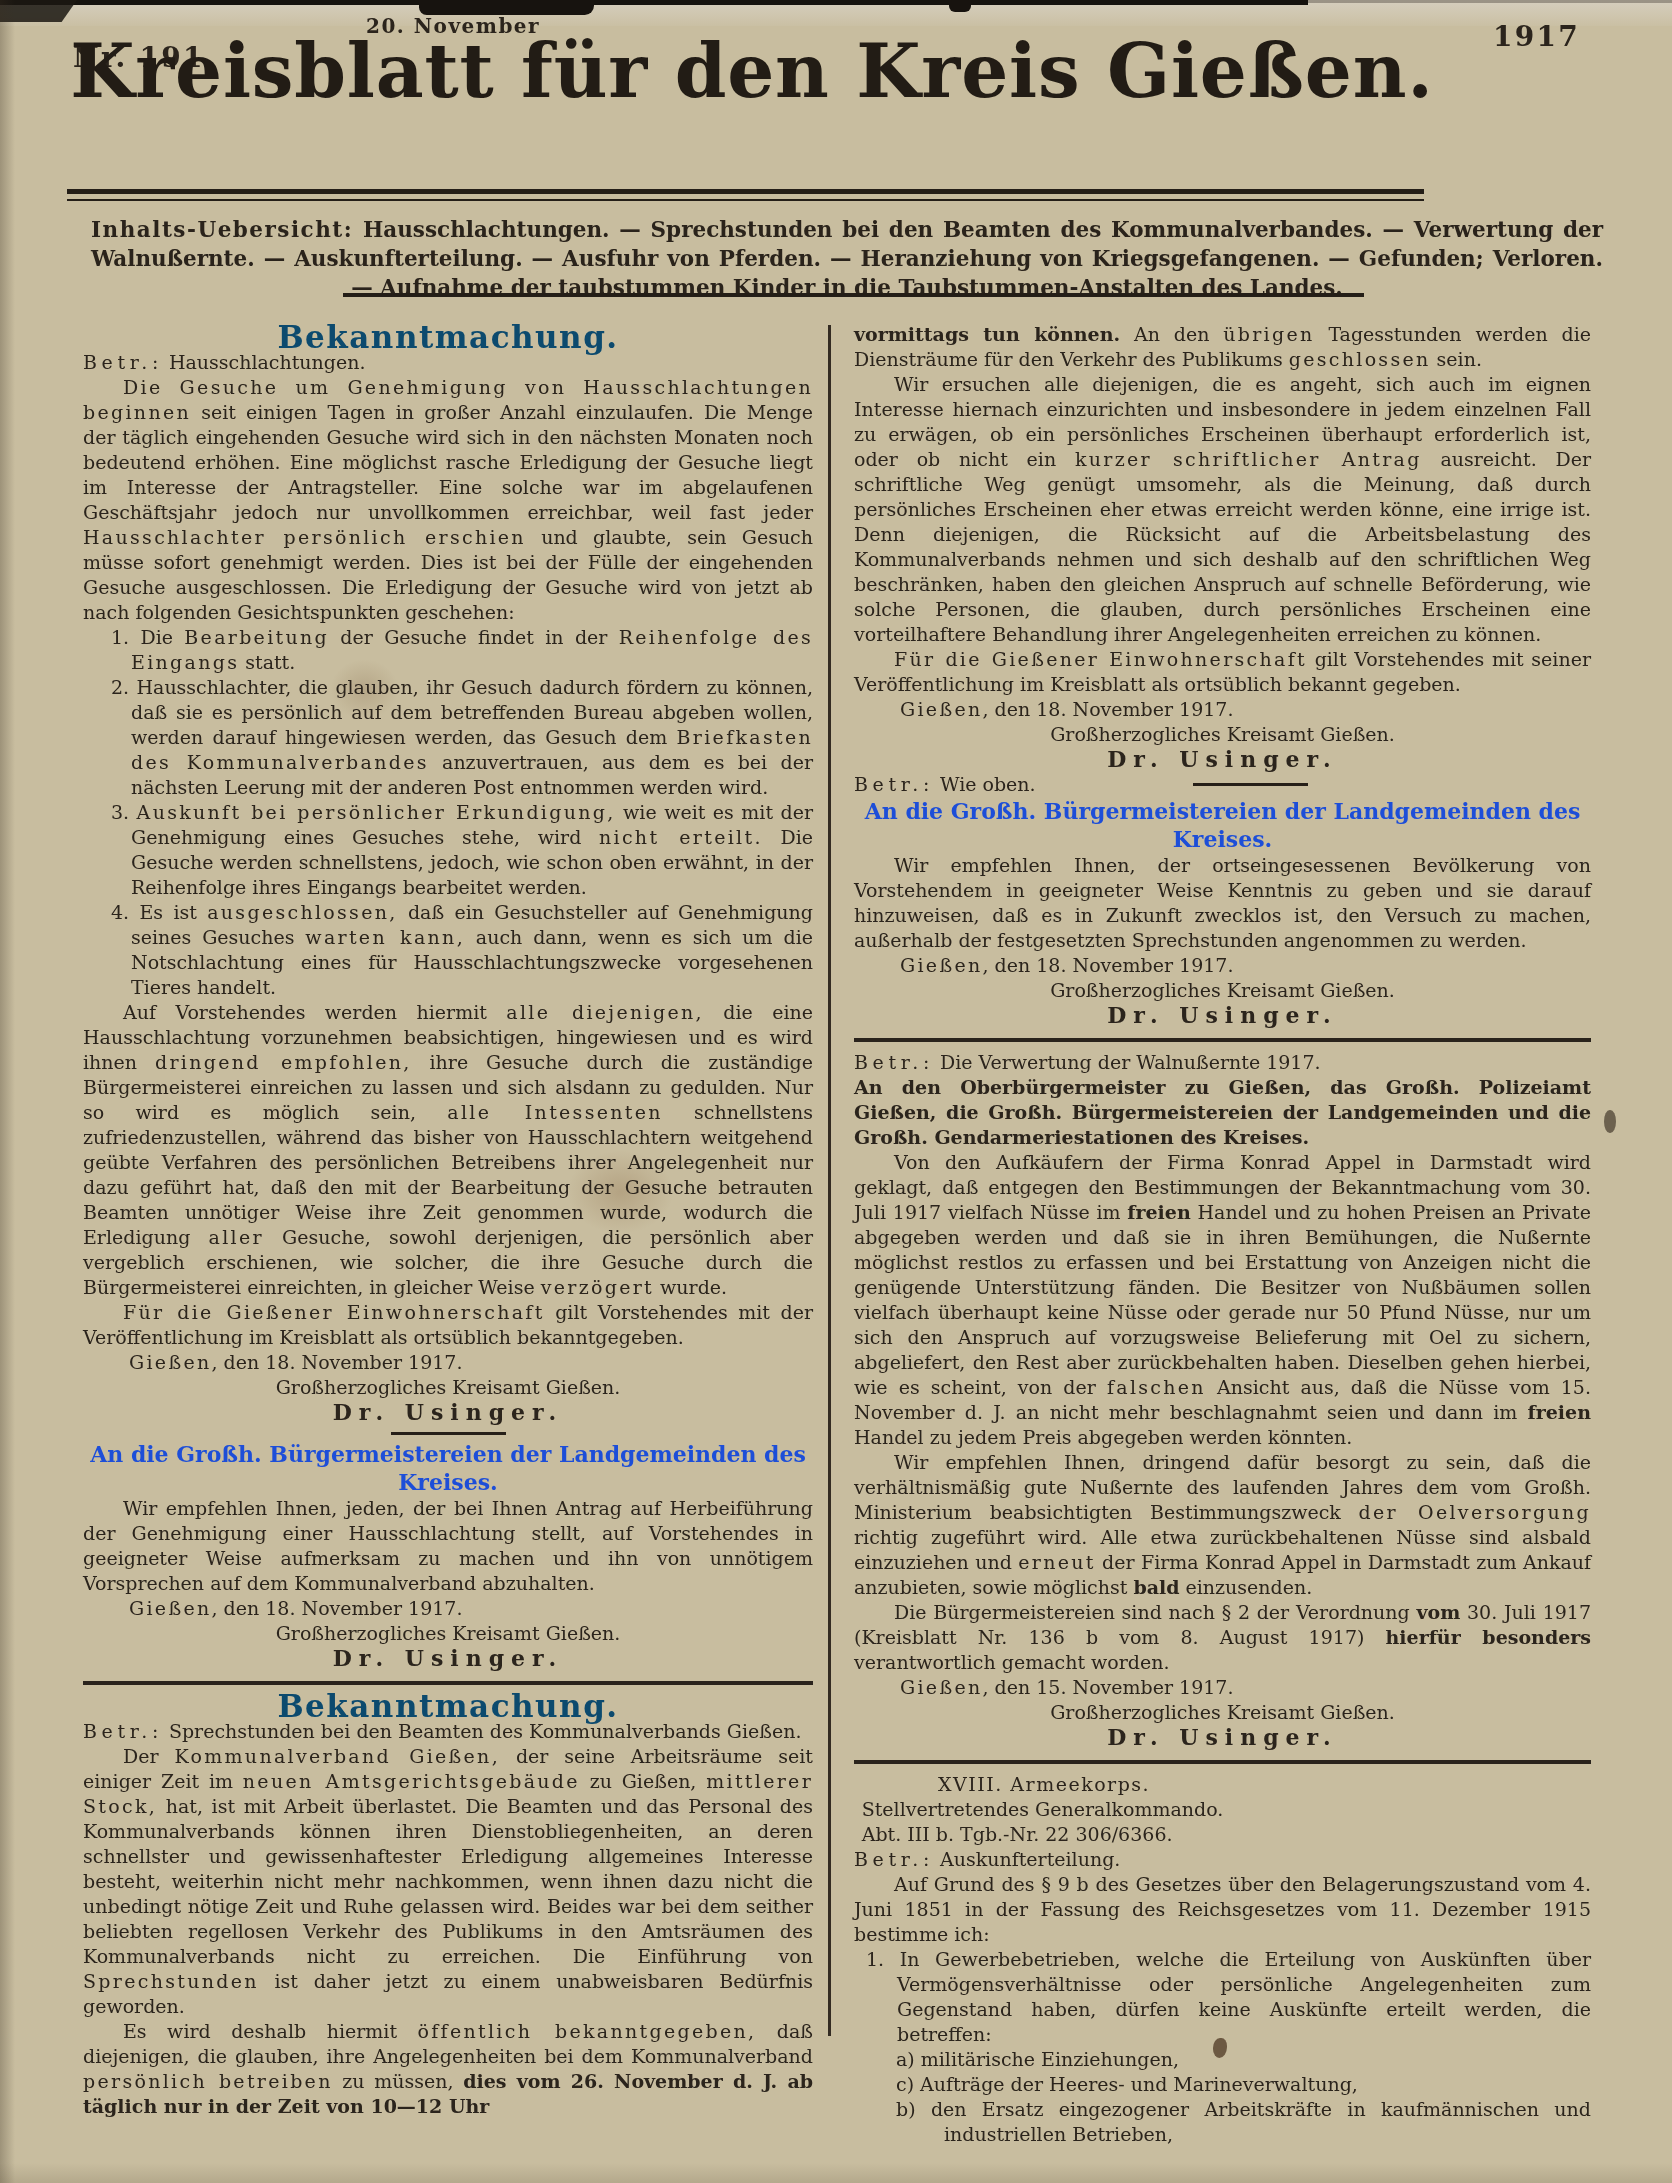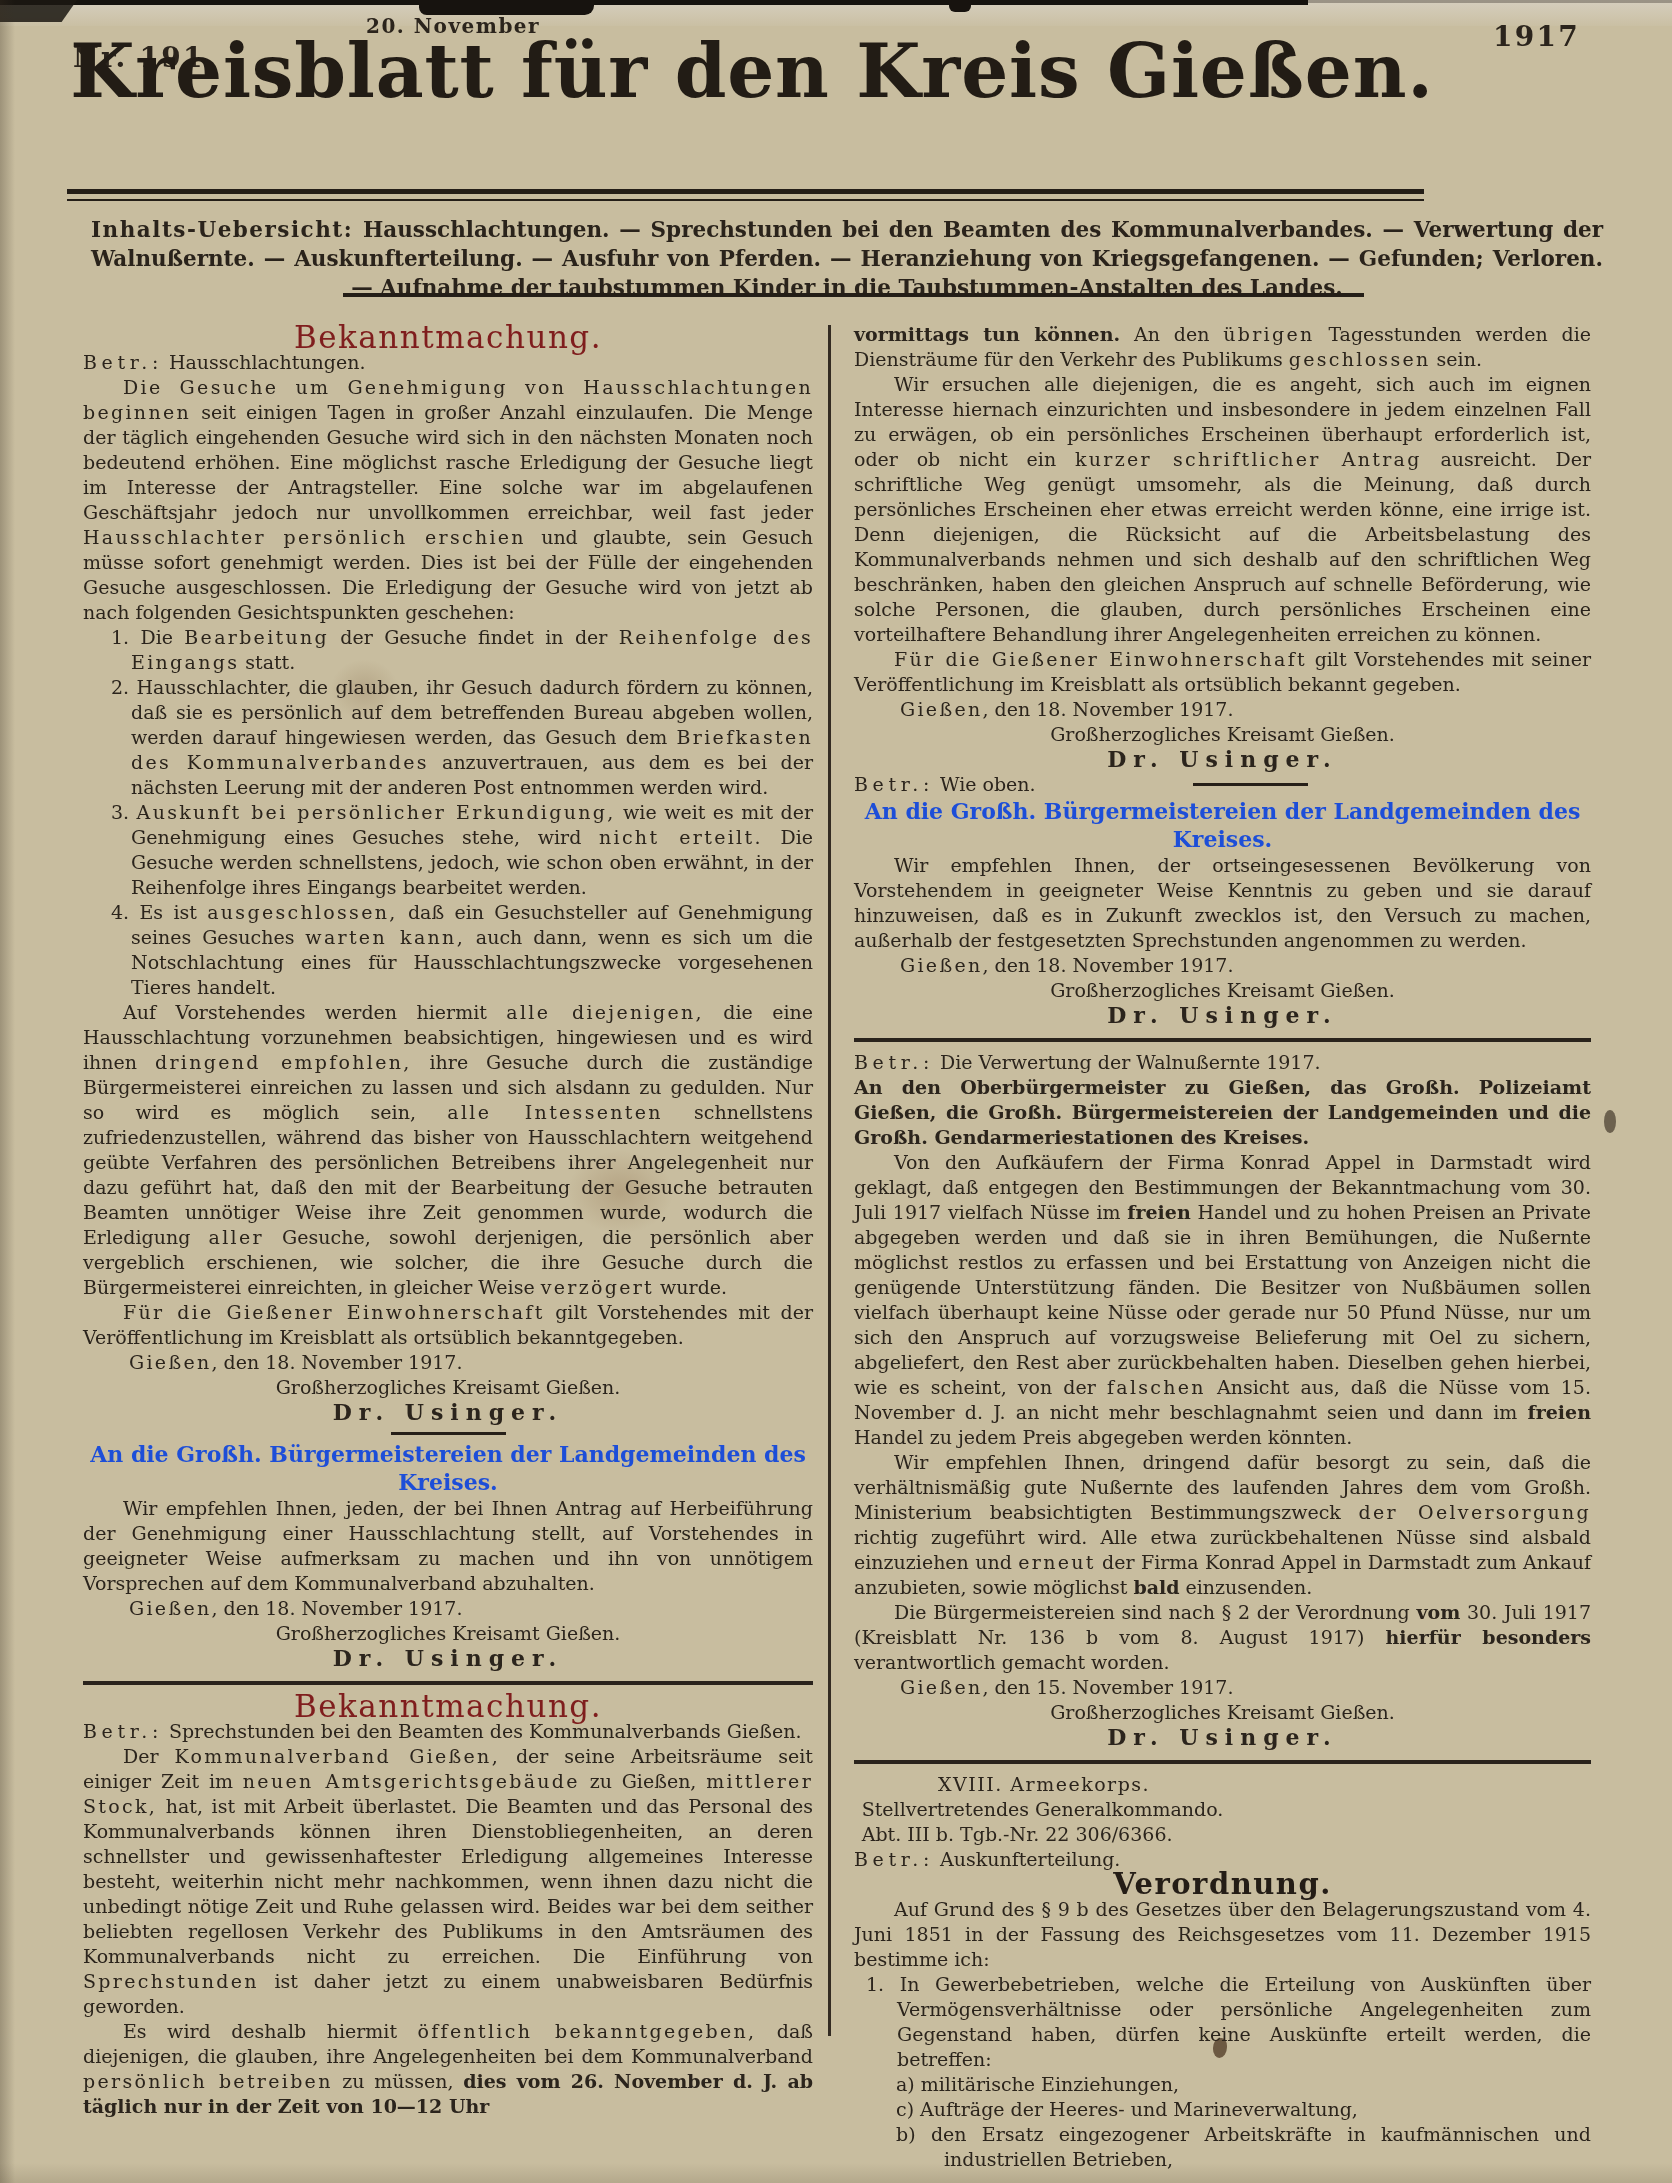--- a/index.html
+++ b/index.html
@@ -44,21 +44,21 @@
   .toc .toc-label{letter-spacing:1.5px;}
   .toc-rule{position:absolute;top:293px;left:343px;width:1021px;height:3.8px;background:#241e17;}
 
   
   .col{position:absolute;font-size:19px;line-height:25px;text-align:justify;color:#2b241c;}
   .col-left{top:325px;left:83px;width:730px;}
   .col-right{top:322px;left:854px;width:737px;}
   .col-divider{position:absolute;top:325px;left:828px;width:3.1px;height:1711px;background:#332b22;}
 
   .col p{margin:0;}
-  .bek{font-size:31px;font-weight:normal;text-align:center;letter-spacing:1.5px;margin:1.5px 0 6.1px;color:#7f1d1d;}
+  .bek{font-size:31px;font-weight:bold;text-align:center;letter-spacing:1.5px;margin:1.5px 0 6.1px;color:#0c4a6e;}
   .betr{padding-left:159px;text-indent:-159px;margin:0.8px 0;}
   .betr-label{letter-spacing:4.6px;}
   .body-p{text-indent:40px;}
   .item{padding-left:48px;text-indent:-20px;}
   .place{text-indent:46px;margin-top:2.3px;}
   .sig-org{text-align:center;margin-top:0.8px;}
   .sig-name{text-align:center;font-size:22px;letter-spacing:7px;margin:2.3px 0 1.5px;font-weight:bold;}
   .dash-rule{width:115px;height:3.1px;background:#261f18;margin:7px auto 5.4px;}
   .heavy-rule{height:3.8px;background:#2a231c;margin:10px 0 8.4px;}
   .subhead{font-weight:bold;font-size:22px;line-height:28px;text-align:center;margin:4.6px 23px 3.8px;color:#1d4ed8;}
@@ -151,21 +151,20 @@
     <p class="body-p"><span>Wir empfehlen Ihnen, dringend dafür besorgt zu sein, daß die verhältnismäßig gute Nußernte des laufenden Jahres dem vom Großh. Ministerium beabsichtigten Bestimmungszweck </span><span class="sp">der Oelversorgung</span><span> richtig zugeführt wird. Alle etwa zurückbehaltenen Nüsse sind alsbald einzuziehen und </span><span class="sp">erneut</span><span> der Firma Konrad Appel in Darmstadt zum Ankauf anzubieten, sowie möglichst </span><span class="b">bald</span><span> einzusenden.</span></p>
     <p class="body-p"><span>Die Bürgermeistereien sind nach § 2 der Verordnung </span><span class="b">vom</span><span> 30. Juli 1917 (Kreisblatt Nr. 136 b vom 8. August 1917) </span><span class="b">hierfür besonders</span><span> verantwortlich gemacht worden.</span></p>
     <p class="place"><span class="sp">Gießen</span><span>, den 15. November 1917.</span></p>
     <p class="sig-org">Großherzogliches Kreisamt Gießen.</p>
     <p class="sig-name">Dr. Usinger.</p>
     <div class="heavy-rule"></div>
     <p class="army-1">XVIII. Armeekorps.</p>
     <p class="army-2">Stellvertretendes Generalkommando.</p>
     <p class="army-3">Abt. III b. Tgb.-Nr. 22 306/6366.</p>
     <p class="betr"><span class="betr-label">Betr.:</span> <span>Auskunfterteilung.</span></p>
-    <p class="verordnung">Verordnung.</p>
     <p class="body-p">Auf Grund des § 9 b des Gesetzes über den Belagerungszustand vom 4. Juni 1851 in der Fassung des Reichsgesetzes vom 11. Dezember 1915 bestimme ich:</p>
     <p class="ritem"><span>1. In Gewerbebetrieben, welche die Erteilung von Auskünften über Vermögensverhältnisse oder persönliche Angelegenheiten zum Gegenstand haben, dürfen keine Auskünfte erteilt werden, die betreffen:</span></p>
     <p class="sub"><span>a) militärische Einziehungen,</span></p>
     <p class="sub"><span>c) Aufträge der Heeres- und Marineverwaltung,</span></p>
     <p class="sub"><span>b) den Ersatz eingezogener Arbeitskräfte in kaufmännischen und industriellen Betrieben,</span></p>
 
   </div>
 
 </div>
 

